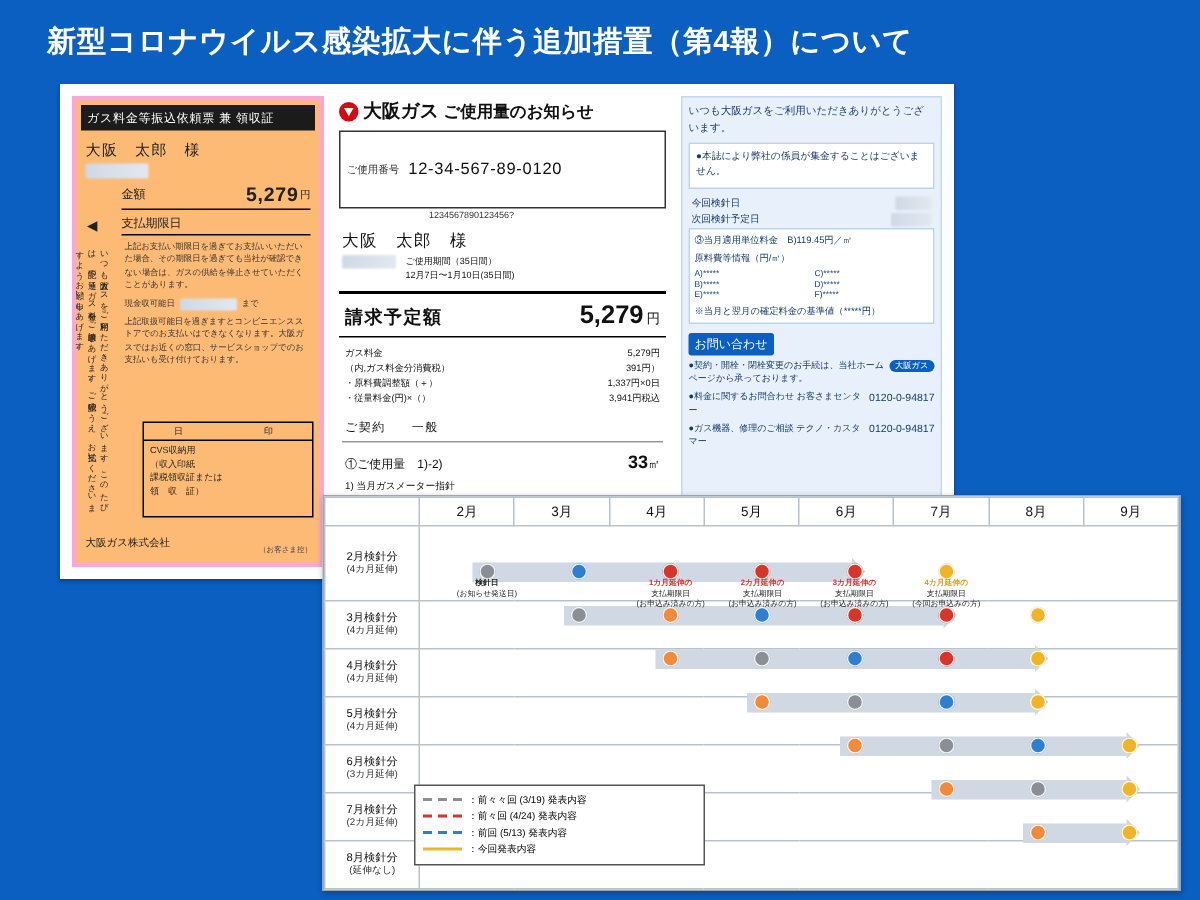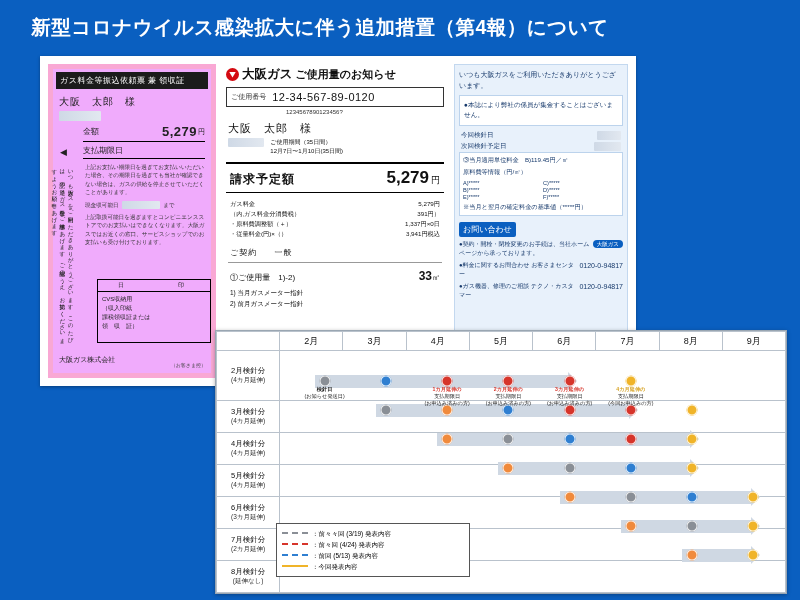--- a/index.html
+++ b/index.html
@@ -41,22 +41,22 @@
   .doc-col {
     position: absolute;
     top: 8px;
     box-sizing: border-box;
   }
   
   .col-left {
     left: 8px;
     width: 168px;
     height: 314px;
-    border: 5px solid #f9a8d4;
-    background: #f0abfc;
+    border: 3px solid #f9a8d4;
+    background: #fdba74;
     font-size: 7px;
     color: #222;
   }
   .recpt-head {
     margin: 3px;
     background: #1b1b1b;
     color: #fff;
     font-size: 8px;
     padding: 3px 4px;
     letter-spacing: 0.5px;
@@ -176,21 +176,21 @@
     left: 3px; top: 3.5px;
     width: 7px; height: 6px;
     background: #fff;
     clip-path: polygon(0 0, 100% 0, 50% 100%);
   }
   .gas-logo .brand { font-size: 12.5px; }
   .gas-logo .rest { font-size: 11px; font-weight: bold; }
   .mid-box {
     border: 1px solid #333;
     margin: 0 2px 4px 2px;
-    padding: 3px 4px;
+    padding: 19px 4px;
     display: flex;
     align-items: center;
     font-size: 7px;
   }
   .mid-box .bl { color: #333; }
   .mid-box .num {
     margin-left: 6px;
     font-size: 11px;
     letter-spacing: 0.5px;
   }

